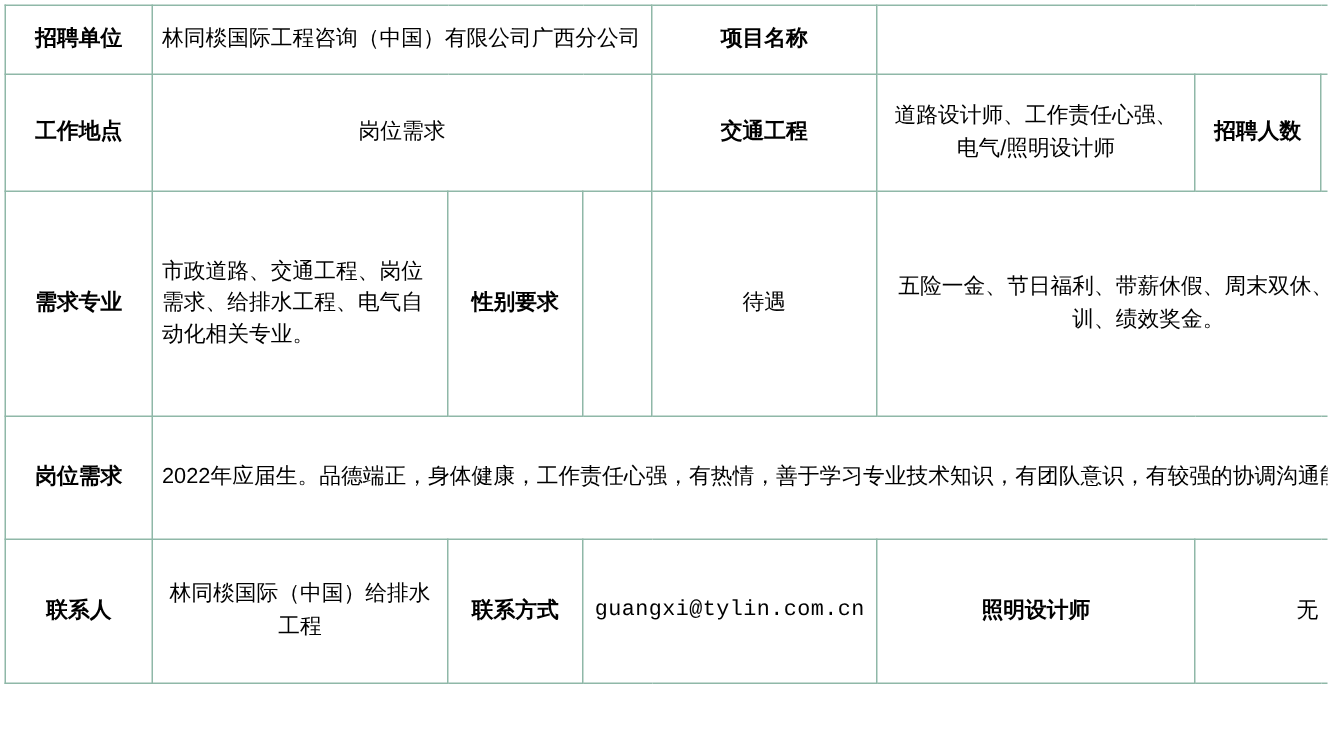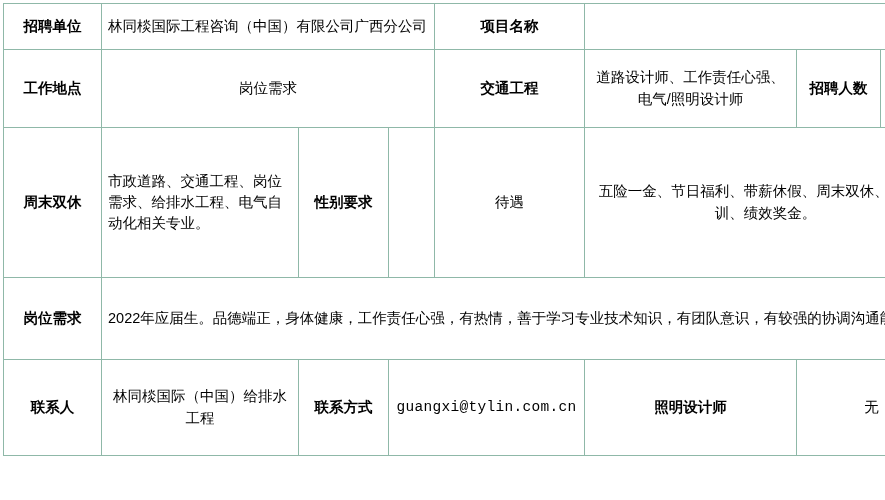--- a/index.html
+++ b/index.html
@@ -87,21 +87,21 @@
       </tr>
       <tr class="r2">
         <td class="lbl">工作地点</td>
         <td class="ctr" colspan="3">岗位需求</td>
         <td class="lbl">交通工程</td>
         <td class="ctr">道路设计师、工作责任心强、电气/照明设计师</td>
         <td class="lbl">招聘人数</td>
         <td class="ctr">65</td>
       </tr>
       <tr class="r3">
-        <td class="lbl">周末双休</td>
+        <td class="lbl">需求专业</td>
         <td class="lft">市政道路、交通工程、岗位需求、给排水工程、电气自动化相关专业。</td>
         <td class="lbl">性别要求</td>
         <td class="ctr blank"></td>
         <td class="ctr">待遇</td>
         <td class="ctr" colspan="3">五险一金、节日福利、带薪休假、周末双休、免费培训、绩效奖金。</td>
       </tr>
       <tr class="r4">
         <td class="lbl">岗位需求</td>
         <td class="lft" colspan="7">2022年应届生。品德端正，身体健康，工作责任心强，有热情，善于学习专业技术知识，有团队意识，有较强的协调沟通能力。</td>
       </tr>

